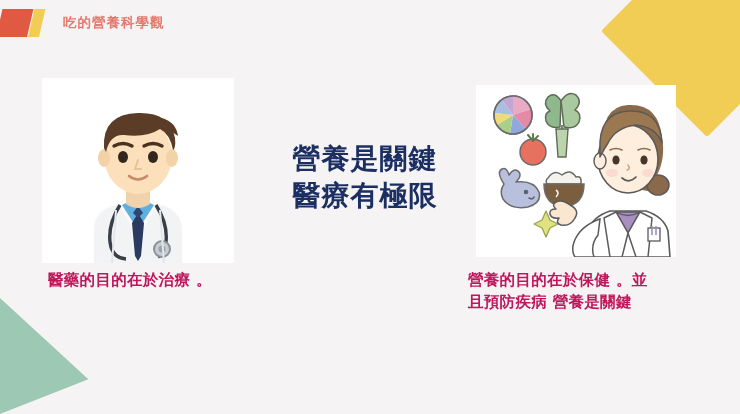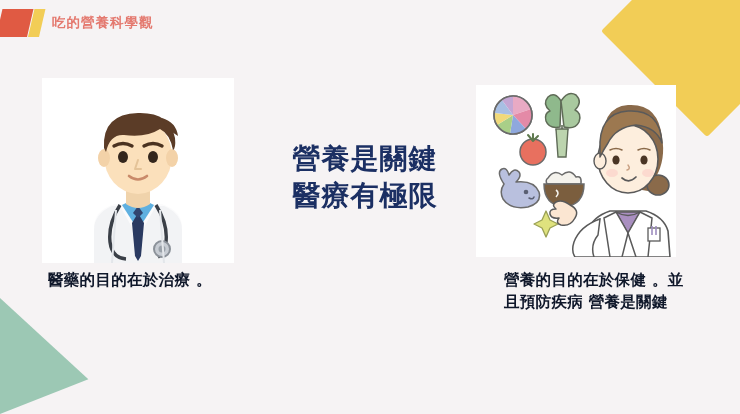--- a/index.html
+++ b/index.html
@@ -32,21 +32,21 @@
     width:31px;height:28px;background:#e05a43;
     transform:skewX(-13deg);transform-origin:bottom left;
     margin-left:-4px;
   }
   .badge-yellow{
     width:11px;height:28px;background:#f2cd56;
     transform:skewX(-13deg);transform-origin:bottom left;
     margin-left:1px;
   }
   .header-title{
-    margin-left:13px;
+    margin-left:24px;
     font-size:13.5px;font-weight:700;color:#e4796f;
     letter-spacing:1px;white-space:nowrap;
   }
 
   
   .illus{position:absolute;background:#fff;overflow:hidden;}
   .illus-left{left:42px;top:78px;width:192px;height:185px;}
   .illus-right{left:476px;top:85px;width:200px;height:172px;}
   .illus svg{display:block;width:100%;height:100%;}
 
@@ -54,24 +54,24 @@
   .center-title{
     position:absolute;left:265px;top:140px;width:200px;
     text-align:center;color:#1b2f63;
     font-weight:700;font-size:28px;line-height:1.33;
     letter-spacing:1px;
   }
   .center-title div{white-space:nowrap;}
 
   
   .caption{position:absolute;font-weight:700;font-size:15.5px;line-height:1.42;letter-spacing:.3px;}
-  .caption .red{color:#0f172a;white-space:nowrap;}
+  .caption .red{color:#be185d;white-space:nowrap;}
   .caption .blue{color:#2f6fb5;white-space:nowrap;}
   .caption-left{left:48px;top:269px;}
-  .caption-right{left:468px;top:269px;margin-left:36px;}
+  .caption-right{left:468px;top:269px;}
 </style>
 </head>
 <body>
 
 <div class="slide">
 
   <div class="yellow-diamond"></div>
   <div class="green-wrap">
     <div class="tri"></div>
   </div>

